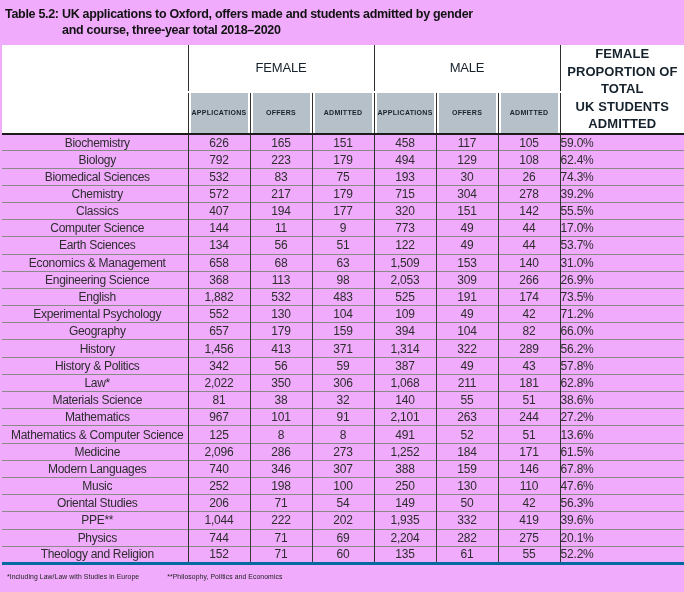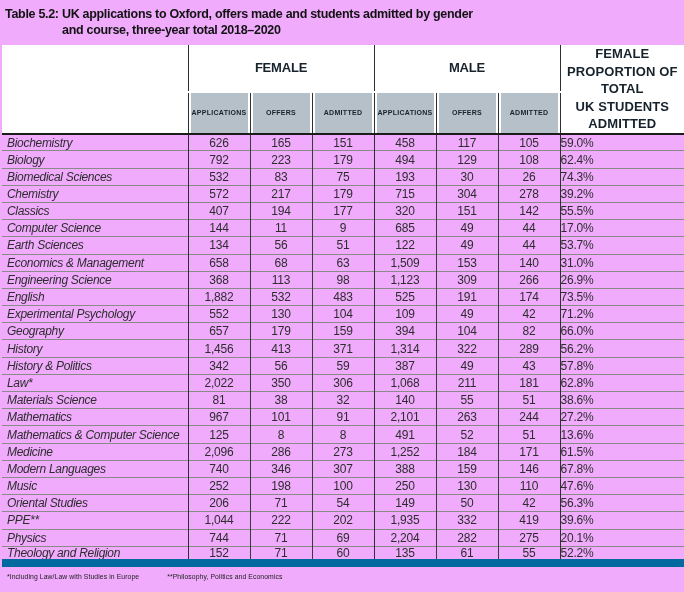--- a/index.html
+++ b/index.html
@@ -36,21 +36,21 @@
   }
   col.c-course { width: 186px; }
   col.c-num    { width: 62px; }
   col.c-prop   { width: 124px; }
 
   th, td { padding: 0; margin: 0; }
 
   
   .group-row th {
     font-size: 13px;
-    font-weight: bold;
+    font-weight: normal;
     color: #16222c;
     height: 21px;
     vertical-align: middle;
     text-align: center;
     background: #ffffff;
     letter-spacing: -0.2px;
   }
   .bl { border-left: 1.5px solid #2f2f2f; }
 
   
@@ -83,28 +83,27 @@
   
   tbody td {
     height: 17.2px;
     font-size: 12px;
     vertical-align: middle;
     border-top: 1.4px solid #8a8a8a;
     color: #2d2d2d;
     line-height: 1;
   }
   tbody tr:first-child td { border-top: 2.2px solid #1c1c1c; }
-  tbody tr:last-child  td { border-bottom: 8px solid #0369a1; }
+  tbody tr:last-child  td { border-bottom: 3px solid #0369a1; }
   td.course {
-    text-align: left;
+    text-align: center;
     padding-left: 5px;
     letter-spacing: -0.3px;
     white-space: nowrap;
     overflow: hidden;
-    font-style: italic;
   }
   td.num  { text-align: center; border-left: 1px solid #3a3a3a; letter-spacing: -0.2px; }
   td.prop { text-align: left; border-left: 1.5px solid #2f2f2f; letter-spacing: -0.2px; }
   td.gline { border-left: 1.5px solid #2f2f2f; text-align: center; }
 
   
   .footnotes {
     position: absolute;
     left: 7px;
     top: 573px;
@@ -205,21 +204,21 @@
       <td class="num gline">320</td>
       <td class="num">151</td>
       <td class="num">142</td>
       <td class="prop">55.5%</td>
     </tr>
           <tr>
       <td class="course">Computer Science</td>
       <td class="num gline">144</td>
       <td class="num">11</td>
       <td class="num">9</td>
-      <td class="num gline">685</td>
+      <td class="num gline">773</td>
       <td class="num">49</td>
       <td class="num">44</td>
       <td class="prop">17.0%</td>
     </tr>
           <tr>
       <td class="course">Earth Sciences</td>
       <td class="num gline">134</td>
       <td class="num">56</td>
       <td class="num">51</td>
       <td class="num gline">122</td>
@@ -235,21 +234,21 @@
       <td class="num gline">1,509</td>
       <td class="num">153</td>
       <td class="num">140</td>
       <td class="prop">31.0%</td>
     </tr>
           <tr>
       <td class="course">Engineering Science</td>
       <td class="num gline">368</td>
       <td class="num">113</td>
       <td class="num">98</td>
-      <td class="num gline">1,123</td>
+      <td class="num gline">2,053</td>
       <td class="num">309</td>
       <td class="num">266</td>
       <td class="prop">26.9%</td>
     </tr>
           <tr>
       <td class="course">English</td>
       <td class="num gline">1,882</td>
       <td class="num">532</td>
       <td class="num">483</td>
       <td class="num gline">525</td>

